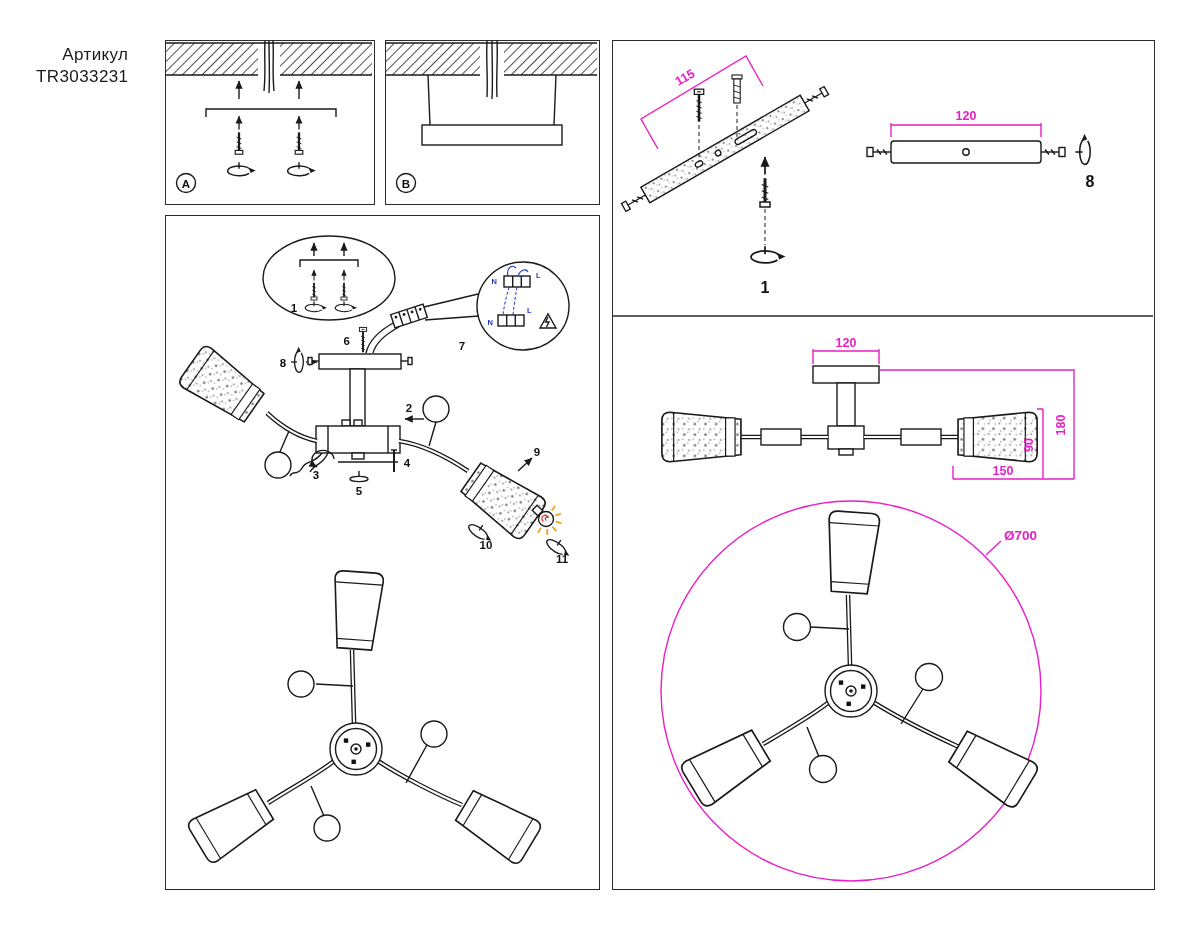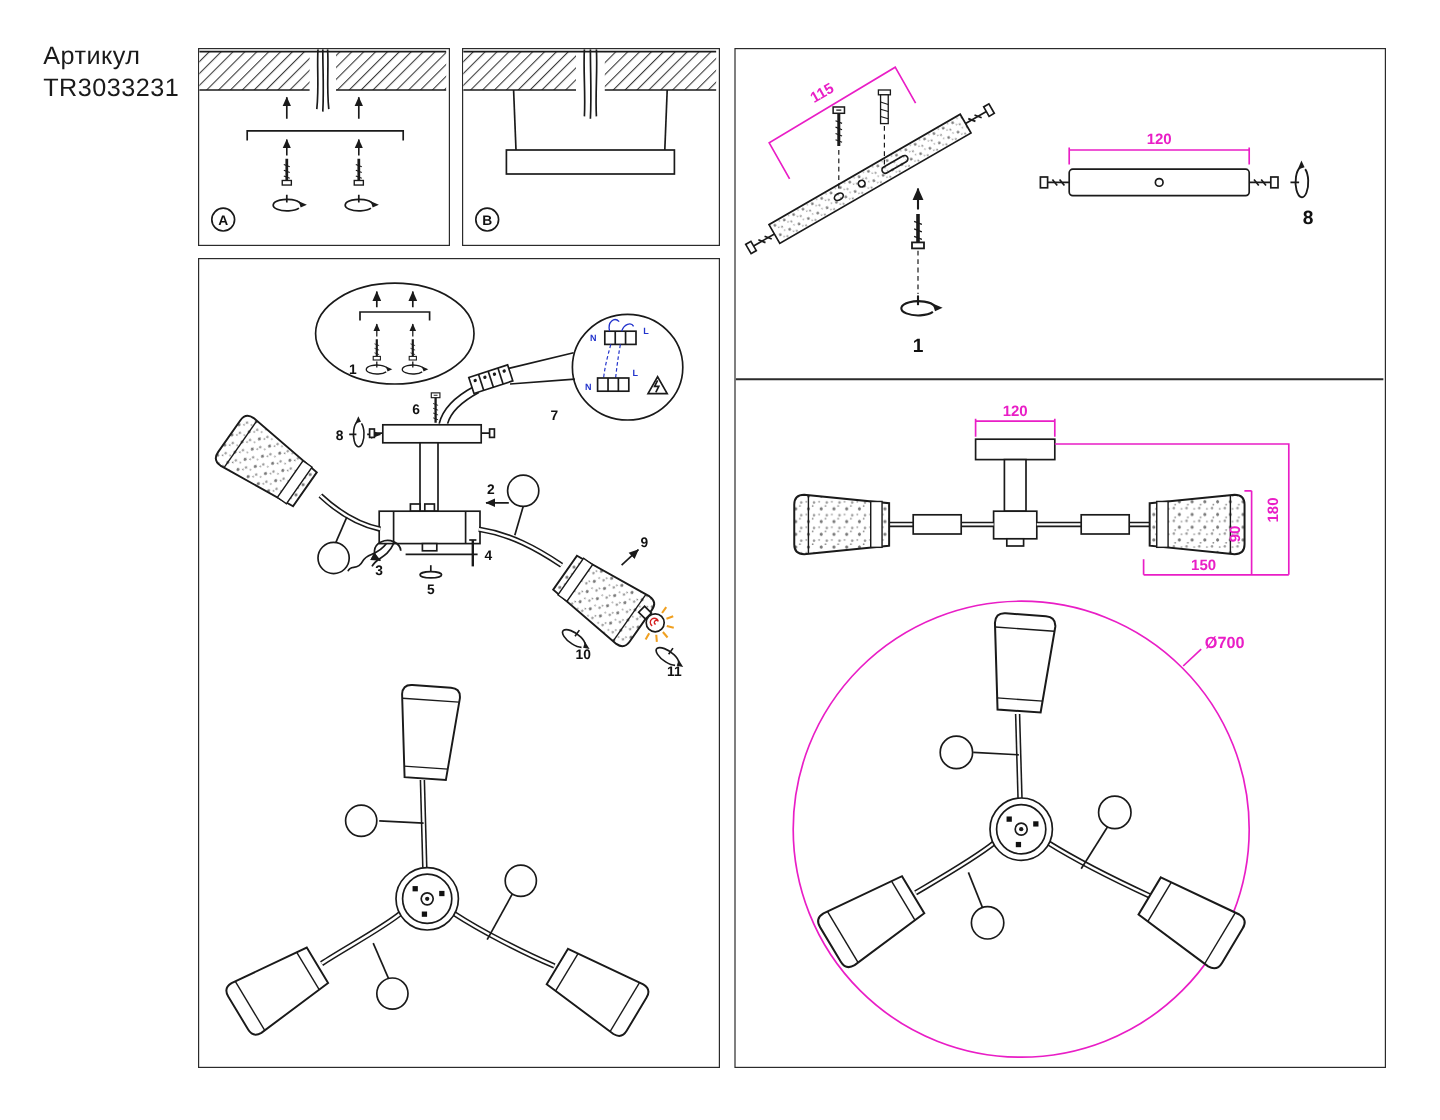--- a/index.html
+++ b/index.html
@@ -1,21 +1,21 @@
 <!DOCTYPE html>
 <html><head>
 <meta charset="utf-8">
 <style>
   * { margin:0; padding:0; box-sizing:border-box; }
   html,body { width:1200px; height:933px; background:#ffffff; overflow:hidden;
               font-family:"Liberation Sans", sans-serif; }
   .page { position:absolute; left:0; top:0; width:1200px; height:933px; background:#fff; }
   .panel { position:absolute; border:1.6px solid #2b2b2b; background:#fff; }
-  .article { position:absolute; left:36px; top:33px; font-size:21px; letter-spacing:.4px;
-             color:#1a1a1a; line-height:1.3; }
+  .article { position:absolute; left:36px; top:44px; font-size:17px; letter-spacing:.4px;
+             color:#1a1a1a; line-height:1.3;text-align:right; }
   svg { display:block; }
   svg text { font-family:"Liberation Sans", sans-serif; }
   .ln  { stroke:#1a1a1a; stroke-width:1.4; fill:none; }
   .lnf { stroke:#1a1a1a; stroke-width:1.4; fill:#fff; }
   .steptext { font-size:11.5px; font-weight:bold; fill:#111; }
   .bigstep  { font-size:16px;  font-weight:bold; fill:#111; }
   .lbl      { font-size:11.5px; font-weight:bold; fill:#111; }
   .dimline { stroke:#e91ec6; stroke-width:1.4; fill:none; }
   .dimtext { fill:#e91ec6; font-size:12.5px; font-weight:bold; }
   .wire  { stroke:#2233cc; stroke-width:1.1; fill:none; }

